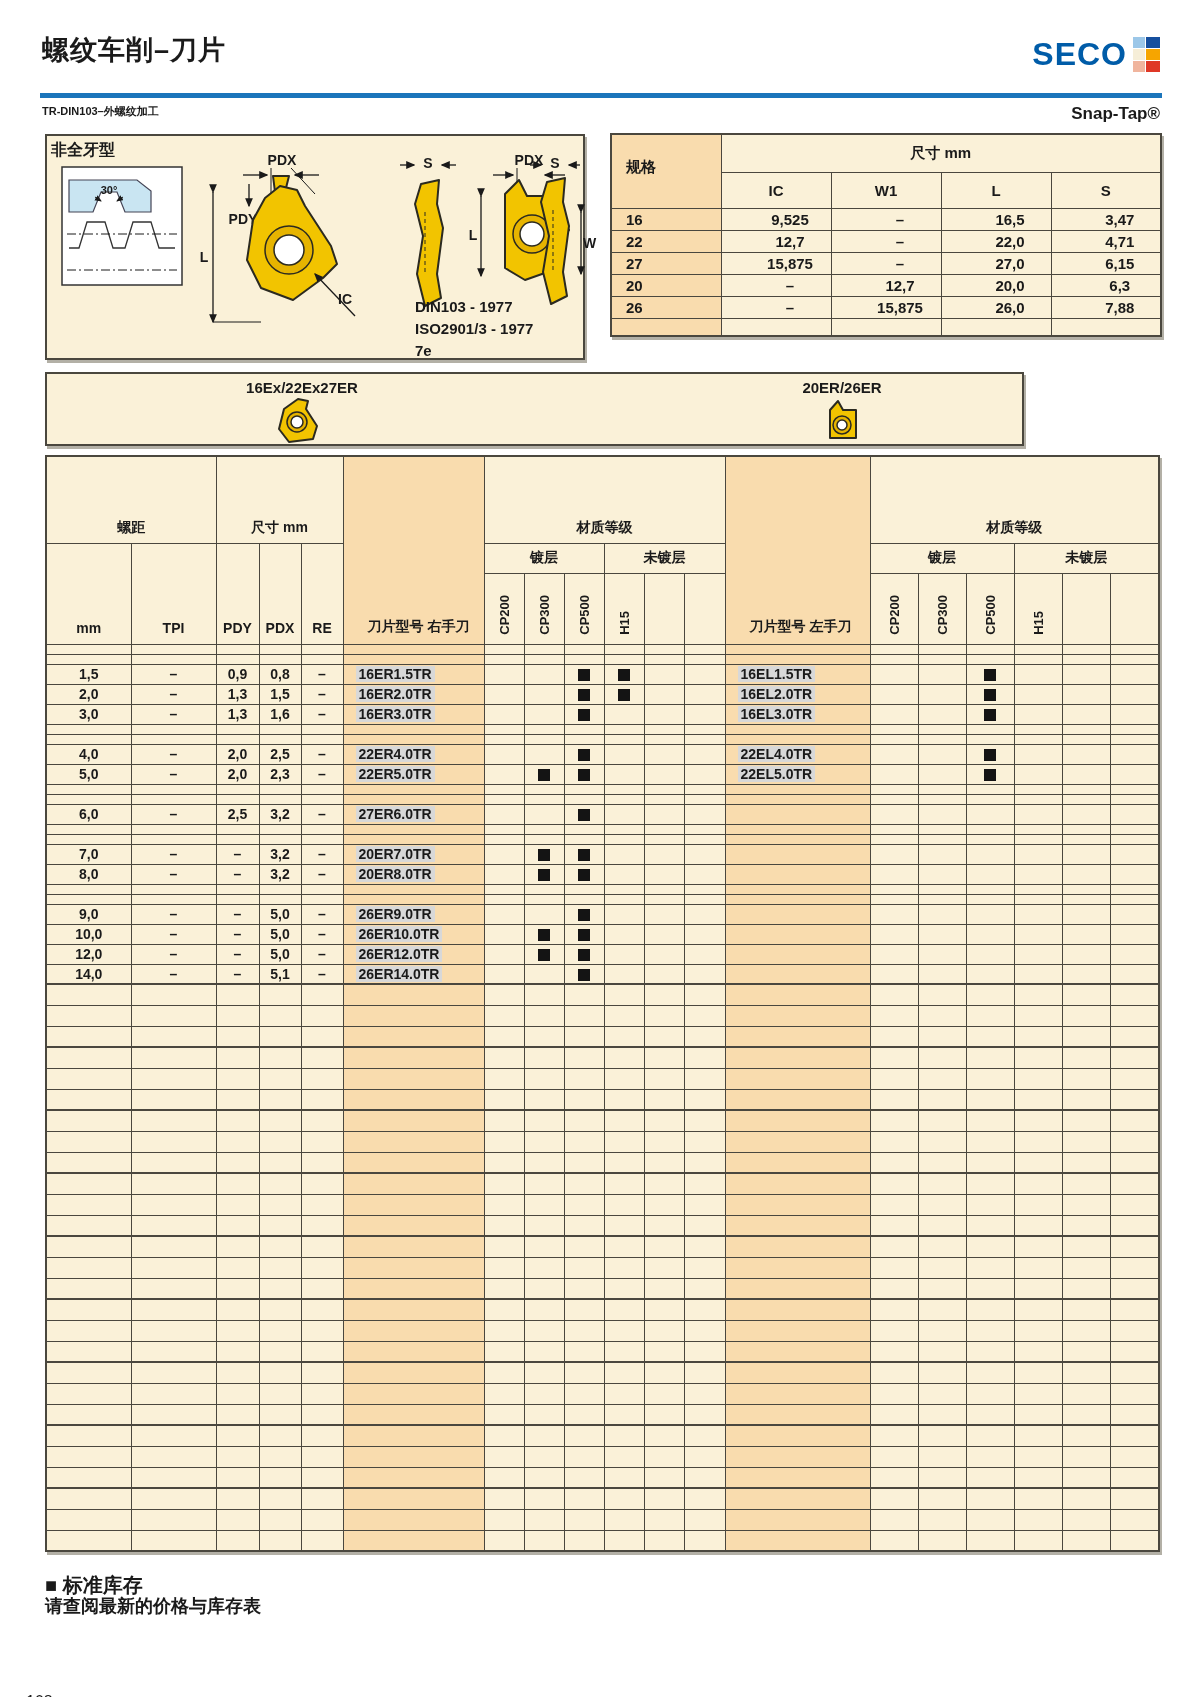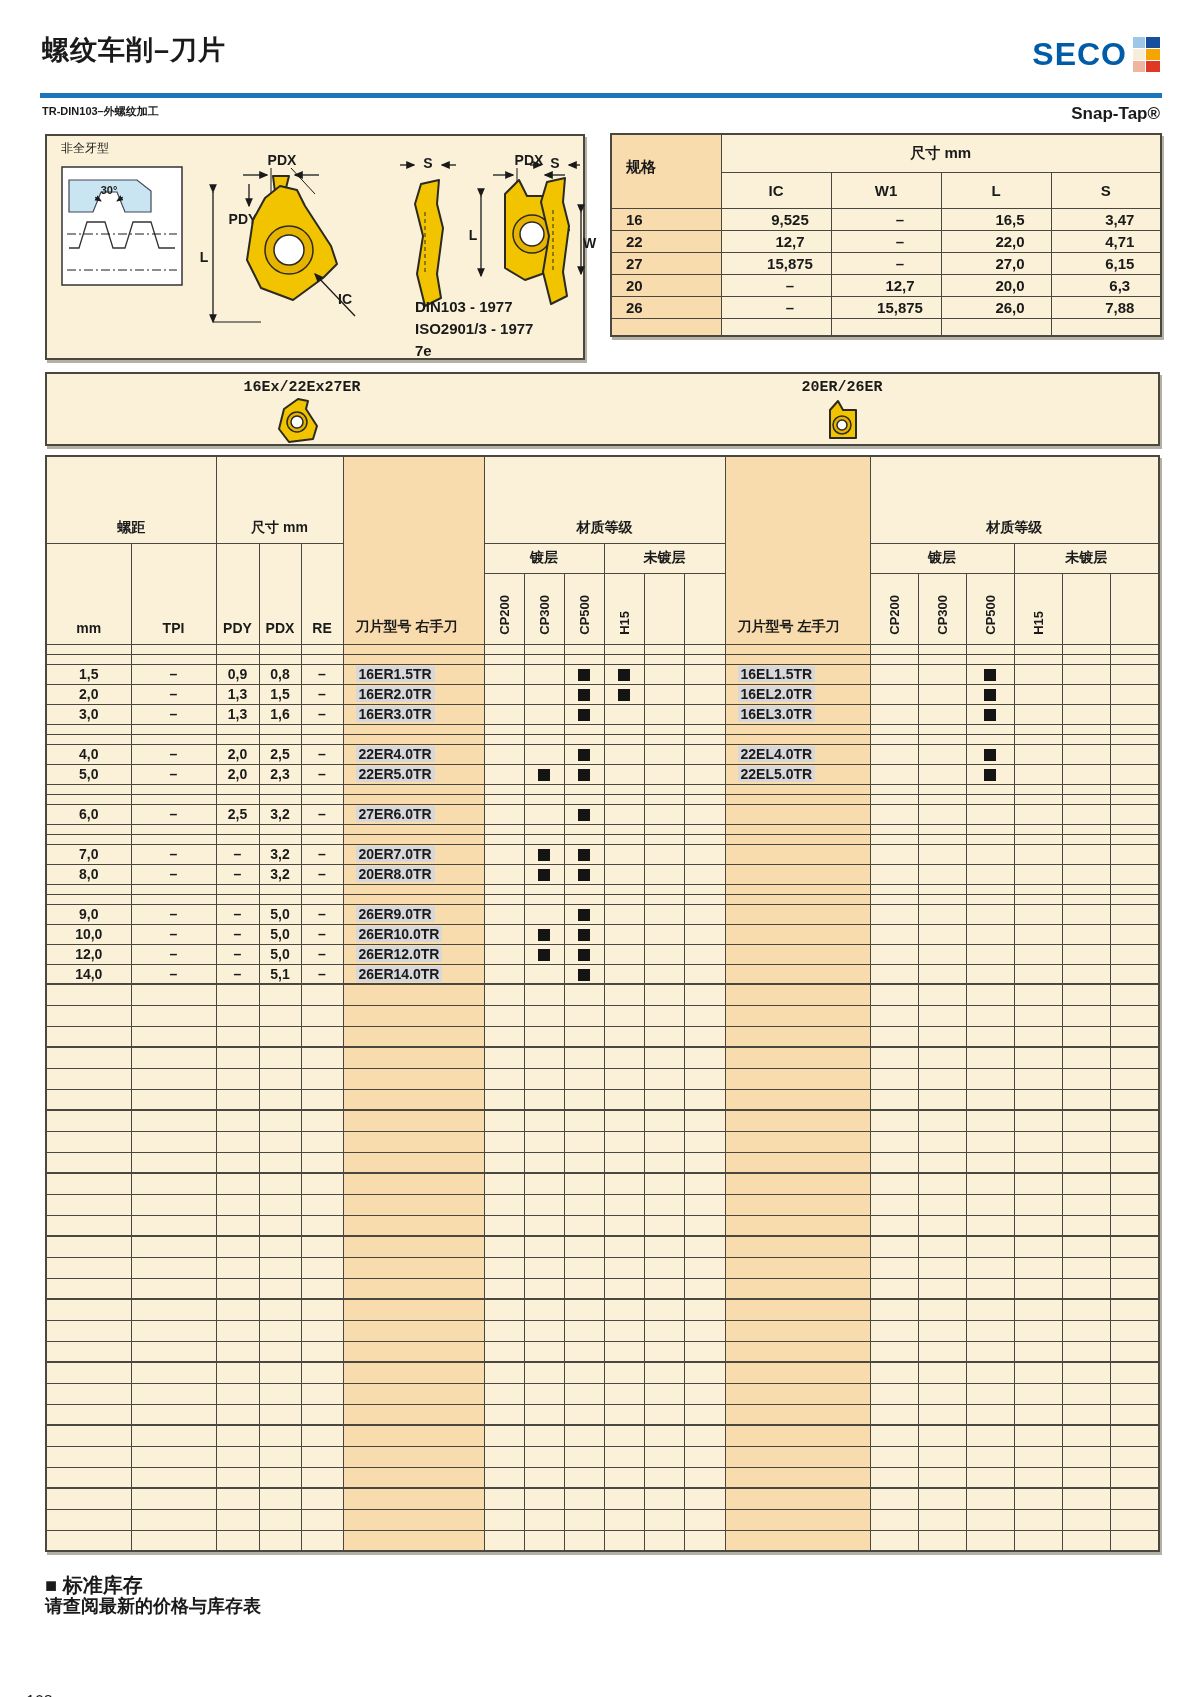--- a/index.html
+++ b/index.html
@@ -16,51 +16,51 @@
   .logo-text{font-size:32px;font-weight:bold;color:var(--seco-blue);letter-spacing:1px;font-family:"Liberation Sans",sans-serif;}
   .logo-mosaic{display:grid;grid-template-columns:12px 14px;grid-auto-rows:11px;gap:1px;}
   .logo-mosaic div{width:100%;height:100%;}
   .blue-rule{position:absolute;left:40px;top:93px;width:1122px;height:5px;background:var(--rule-blue);}
   .subheader-left{position:absolute;left:42px;top:104px;font-size:11px;font-weight:bold;}
   .subheader-right{position:absolute;right:40px;top:104px;font-size:17px;font-weight:bold;}
 
   
   .panel{position:absolute;background:var(--cream);border:2px solid var(--border);box-shadow:2px 3px 0 #b3b0a6;}
   .diagram-panel{left:45px;top:134px;width:540px;height:226px;}
-  .profile-type{position:absolute;left:14px;top:4px;font-size:12px;font-weight:normal;}
+  .profile-type{position:absolute;left:4px;top:4px;font-size:16px;font-weight:bold;}
   .thread-box{position:absolute;left:14px;top:30px;}
   .dview{position:absolute;}
   .standards{position:absolute;left:368px;top:160px;font-size:15px;font-weight:bold;line-height:22px;}
 
   
   .size-table{position:absolute;left:610px;top:133px;width:550px;border-collapse:collapse;table-layout:fixed;background:var(--cream);box-shadow:2px 3px 0 #b3b0a6;}
   .size-table th,.size-table td{border:1px solid var(--border);font-size:15px;}
   .size-table{border:2px solid var(--border);}
   .size-table .s1 th{height:38px;font-weight:bold;vertical-align:middle;}
   .size-table .s2 th{height:36px;font-weight:bold;}
   .size-table .spec-h{background:var(--peach);text-align:left;vertical-align:bottom;padding:0 0 8px 14px;}
   .size-table td{height:22px;text-align:center;font-weight:bold;padding-left:28px;}
   .size-table td.spec{background:var(--peach);text-align:left;padding-left:14px;}
   .size-table tr.size-empty td{height:18px;}
 
   
-  .inserts-panel{left:45px;top:372px;width:1115px;height:74px;font-family:Liberation Mono, monospace;}
+  .inserts-panel{left:45px;top:372px;width:979px;height:74px;}
   .band-label{position:absolute;top:5px;width:220px;text-align:center;font-size:15px;font-weight:bold;}
   .band-icon{position:absolute;}
 
   
   .main-table{position:absolute;left:45px;top:455px;width:1115px;border-collapse:collapse;table-layout:fixed;background:var(--cream);border:2px solid var(--border);box-shadow:2px 3px 0 #b3b0a6;}
   .main-table th,.main-table td{border:1px solid var(--border);overflow:hidden;}
   .main-table th{font-weight:bold;font-size:14px;vertical-align:bottom;padding-bottom:6px;}
   .main-table tr.h1 th{height:87px;}
   .main-table tr.h2 th{height:30px;vertical-align:middle;padding-bottom:0;}
   .main-table tr.h2 th[rowspan]{vertical-align:bottom;padding-bottom:8px;height:auto;}
   .main-table tr.h3 th{height:71px;}
   .main-table th.model,.main-table td.model{background:var(--peach);}
-  .main-table th.model{text-align:left;padding-left:12px;vertical-align:bottom;padding-bottom:8px;font-size:14px;}
+  .main-table th.model{text-align:left;padding-left:24px;vertical-align:bottom;padding-bottom:8px;font-size:14px;}
   .vlabel{writing-mode:vertical-rl;transform:rotate(180deg);font-size:13px;font-weight:bold;display:inline-block;line-height:1;}
   .main-table td{height:20px;text-align:center;font-size:14px;font-weight:bold;}
   .main-table td.model{text-align:left;padding-left:12px;}
   .main-table tr.sep td{height:10px;}
   .main-table tr.empty td{height:21px;}
   .main-table tr.group-top td{border-top-width:2px;}
   .hl{background:var(--hl);padding:0 3px;}
   .sq{display:inline-block;width:12px;height:12px;background:#141414;vertical-align:middle;}
 
   

